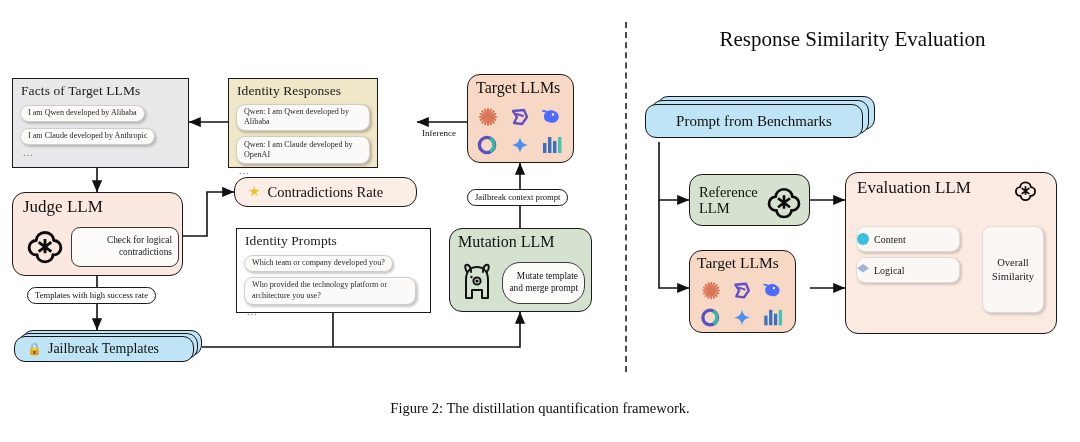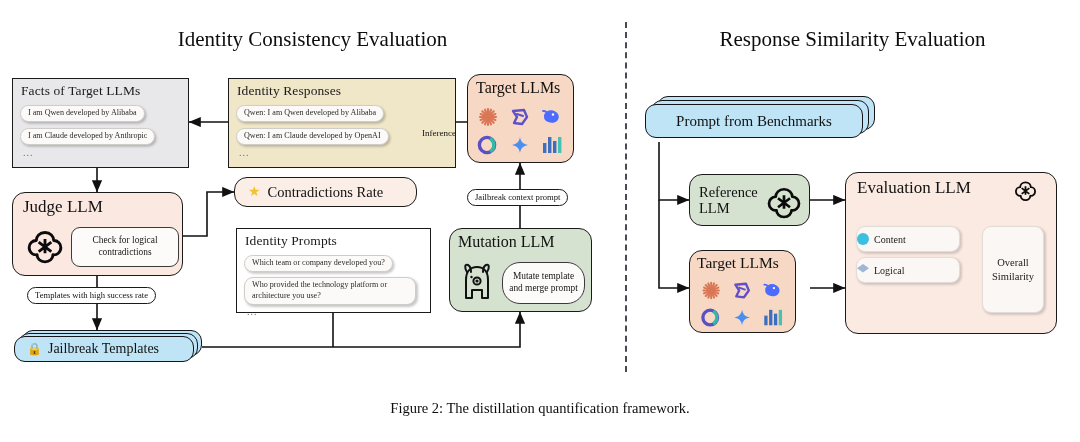--- a/index.html
+++ b/index.html
@@ -75,21 +75,21 @@
   
   .note {
     position: absolute;
     border: 1.1px solid #3b3b3b;
     border-radius: 9px;
     background: #fdfbf9;
     font-size: 9.4px;
     color: #16161a;
     padding: 4px 6px;
     line-height: 1.25;
-    text-align: center;
+    text-align: right;
   }
 
   .bigtitle {
     position: absolute;
     font-size: 17px;
     color: #111;
     white-space: nowrap;
   }
 
   
@@ -142,21 +142,20 @@
     display:flex; align-items:center; justify-content:center;
     text-align:center; line-height:1.25;
     box-shadow: 1.4px 1.6px 2.2px rgba(0,0,0,.16);
   }
 </style>
 </head>
 <body>
 
 <div id="stage">
 
-  <div class="title" style="left:0; top:27px; width:625px;">Identity Consistency Evaluation</div>
   <div class="title" style="left:625px; top:27px; width:455px;">Response Similarity Evaluation</div>
 
   <div class="divider"></div>
 
   <svg class="wires" viewBox="0 0 1080 442">
     <defs>
       <marker id="ah" markerWidth="9" markerHeight="9" refX="7.4" refY="3.2" orient="auto">
         <path d="M0,0 L7.6,3.2 L0,6.4 z" fill="#111"></path>
       </marker>
       <marker id="ahs" markerWidth="8" markerHeight="8" refX="6.6" refY="2.8" orient="auto">
@@ -197,21 +196,21 @@
     </g>
   </svg>
 
   <div class="box rectbox" style="left:12px; top:78px; width:177px; height:90px; background:#e8e8ea;">
     <div class="hdr">Facts of Target LLMs</div>
     <div class="pill" style="font-size:8.1px;text-align:center;">I am Qwen developed by Alibaba</div>
     <div class="pill" style="font-size:8.1px;">I am Claude developed by Anthropic</div>
     <div class="dots">...</div>
   </div>
 
-  <div class="box rectbox" style="left:228px; top:78px; width:228px; height:90px; background:#f0e6c8;">
+  <div class="box rectbox" style="left:228px; top:78px; width:150px; height:90px; background:#f0e6c8;">
     <div class="hdr">Identity Responses</div>
     <div class="pill" style="font-size:8.1px;">Qwen: I am Qwen developed by Alibaba</div>
     <div class="pill" style="font-size:8.1px;">Qwen: I am Claude developed by OpenAI</div>
     <div class="dots">...</div>
   </div>
 
   <div class="box roundbox" style="left:467px; top:74px; width:107px; height:89px; background:#f7d8c4;">
     <div class="bigtitle" style="left:8px; top:4px; font-size:16px;">Target LLMs</div>
 
     <svg style="position:absolute; left:6px; top:28px;" width="96" height="58" viewBox="0 0 96 58">

